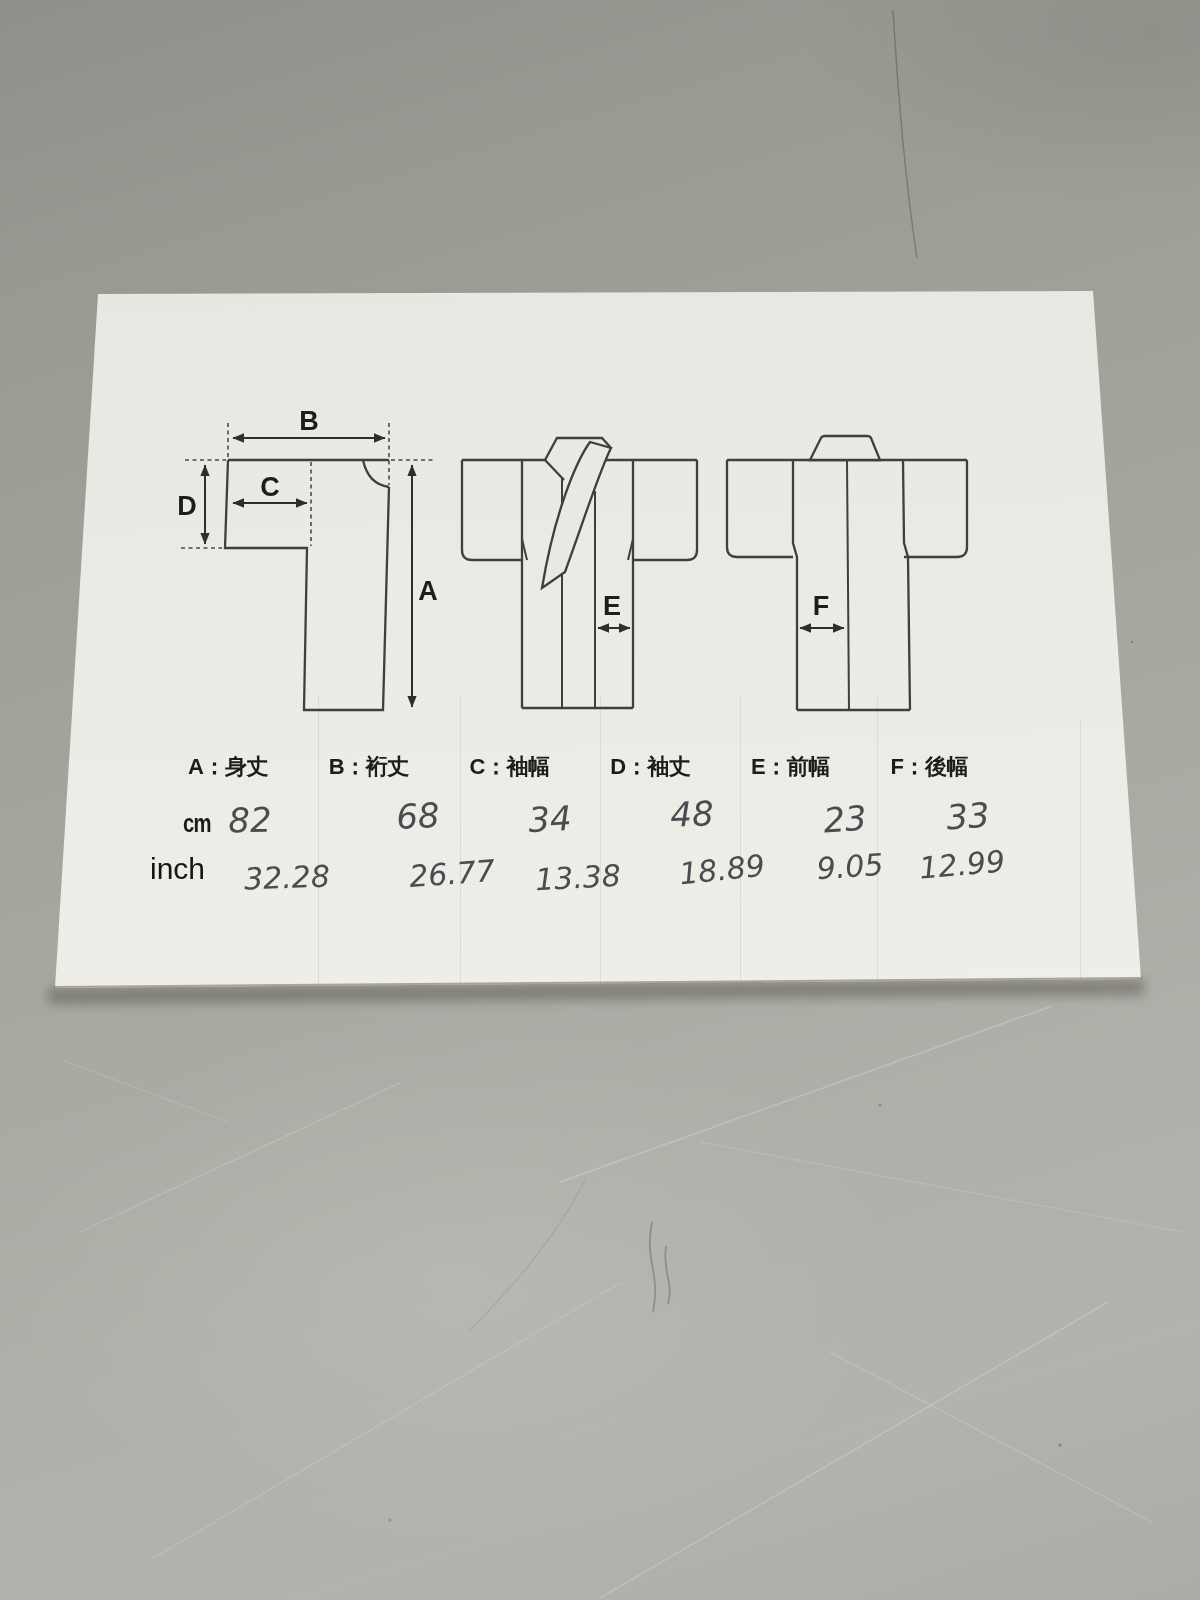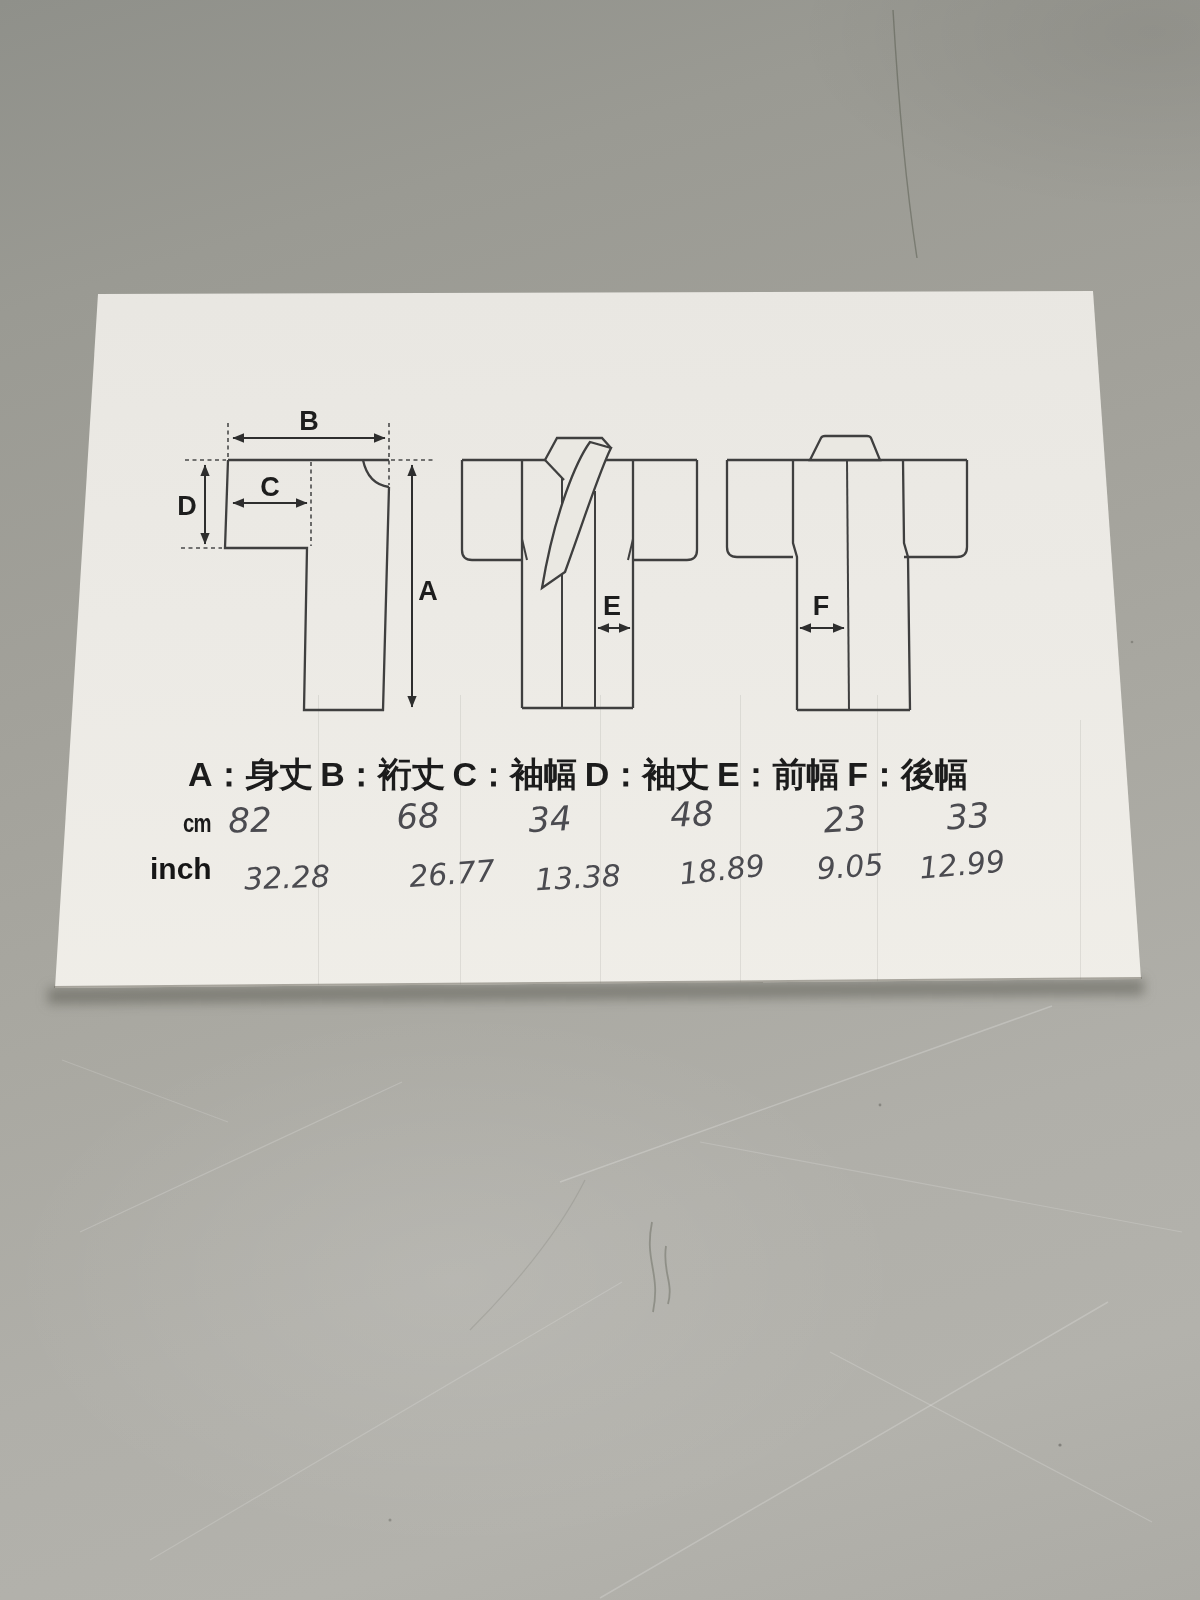--- a/index.html
+++ b/index.html
@@ -24,24 +24,24 @@
   .col-rule{position:absolute;width:1px;background:rgba(120,120,112,0.15);}
   .diagram{position:absolute;}
   .outline{fill:none;stroke:#3f3f3f;stroke-width:2.3;}
   .thin{fill:none;stroke:#3f3f3f;stroke-width:2;}
   .dash{fill:none;stroke:#4a4a4a;stroke-width:1.6;stroke-dasharray:4 3.5;}
   .arrow{fill:none;stroke:#2e2e2e;stroke-width:2;}
   .cover{fill:#eae8e2;stroke:none;}
   .coverline{fill:#eae8e2;stroke:#3f3f3f;stroke-width:2.3;}
   .dim-label{font-family:"Liberation Sans",sans-serif;font-size:27px;font-weight:700;fill:#1d1d1d;text-anchor:middle;}
   .legend-row{position:absolute;left:188px;top:752px;width:780px;display:flex;justify-content:space-between;
-    font-size:34px;font-weight:700;color:#1c1c1c;letter-spacing:-0.5px;white-space:nowrap;}
+    font-size:22px;font-weight:700;color:#1c1c1c;letter-spacing:-0.5px;white-space:nowrap;}
   .unit-cm{position:absolute;left:183px;top:808px;font-size:26px;font-weight:700;color:#1a1a1a;
     transform:scaleX(0.78);transform-origin:left top;letter-spacing:-1px;}
-  .unit-inch{position:absolute;left:150px;top:852px;font-size:30px;font-weight:700;color:#161616;}
+  .unit-inch{position:absolute;left:150px;top:852px;font-size:30px;font-weight:400;color:#161616;}
   .hw{position:absolute;width:110px;text-align:center;font-family:"DejaVu Sans",sans-serif;
     font-style:italic;color:#4b4b50;white-space:nowrap;}
   .hw-cm{font-size:34px;}
   .hw-in{font-size:30px;}
   .r0{left:195px;top:800px;transform:rotate(-1deg);}
   .r1{left:363px;top:796px;transform:rotate(-3deg);}
   .r2{left:495px;top:799px;transform:rotate(-3deg);}
   .r3{left:637px;top:794px;transform:rotate(-2deg);}
   .r4{left:790px;top:799px;transform:rotate(-4deg);}
   .r5{left:913px;top:796px;transform:rotate(-4deg);}

